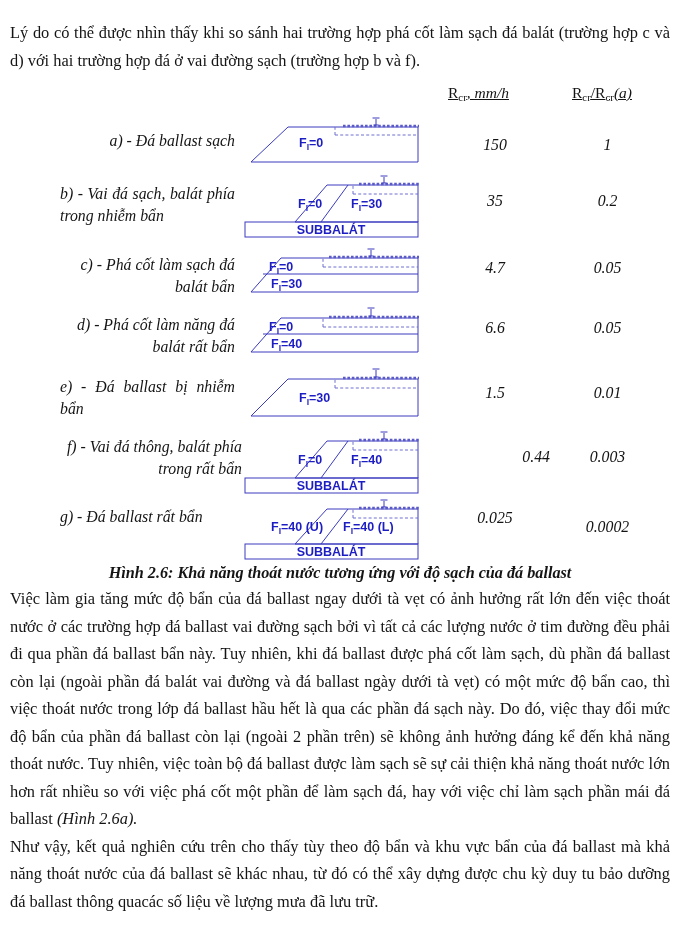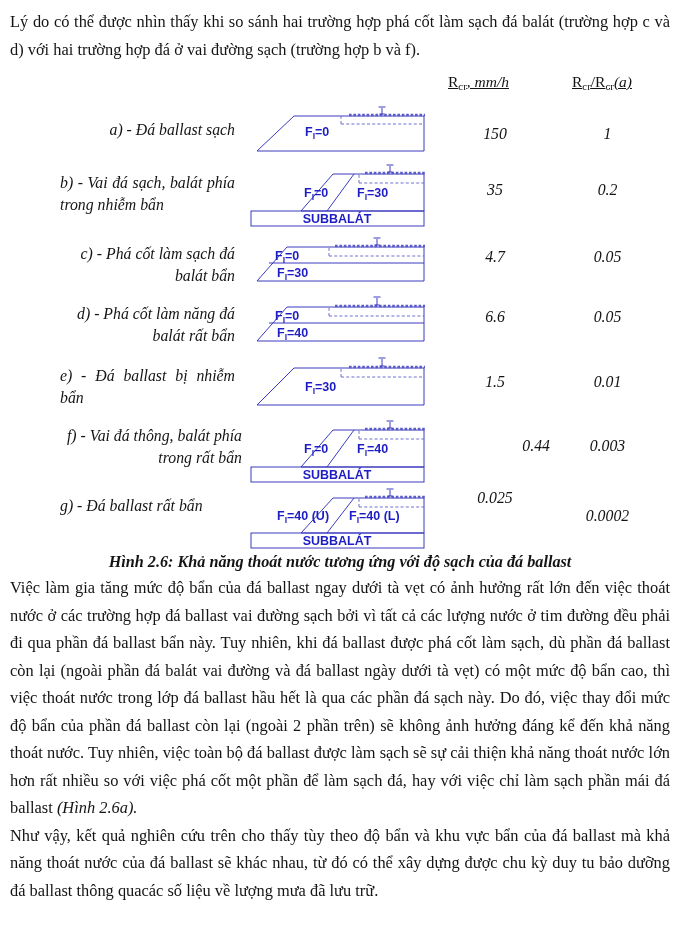--- a/index.html
+++ b/index.html
@@ -15,20 +15,21 @@
     color: #141414;
     overflow: hidden;
   }
 
   .page {
     position: relative;
     width: 680px;
     height: 823px;
     box-sizing: border-box;
     padding: 0 10px;
+    margin-top: 11px;
   }
 
   
   .para {
     font-size: 16.4px;
     line-height: 27.5px;
     text-align: justify;
     text-justify: inter-word;
     margin: 0;
   }
@@ -75,21 +76,21 @@
     width: 175px;
     font-style: italic;
     font-size: 15.8px;
     line-height: 22px;
     text-align: justify;
     text-justify: inter-word;
   }
   .row-label.nojust { text-align: right; }
   .row-fig {
     position: absolute;
-    left: 239px;
+    left: 233px;
     top: 0;
   }
   .row-v1, .row-v2 {
     position: absolute;
     font-style: italic;
     font-size: 15.8px;
     text-align: center;
     white-space: nowrap;
   }
   .row-v1 { left: 430px; width: 110px; }
@@ -248,21 +249,21 @@
           <path class="dg-dash" d="M 110 20 L 175 20"></path>
           <path class="dg-dash" d="M 110 20 L 110 11"></path>
           <line class="dg-sleeper" x1="116" y1="10" x2="176" y2="10"></line>
           <path class="dg-line" d="M 141 9 L 141 3 M 137.5 2 L 144.5 2 M 138.5 9 L 143.5 9"></path>
           <rect class="dg-line" x="2" y="46" width="173" height="15"></rect>
           <text class="dg-txt" x="28" y="33"><tspan>F</tspan><tspan class="dg-txt-sub" dy="3">I</tspan><tspan dy="-3">=40 (U)</tspan></text>
           <text class="dg-txt" x="100" y="33"><tspan>F</tspan><tspan class="dg-txt-sub" dy="3">I</tspan><tspan dy="-3">=40 (L)</tspan></text>
           <text class="dg-txt" x="88" y="58" text-anchor="middle">SUBBALÁT</text>
         </svg>
       </div>
-      <div class="row-v1" style="top:4px;">0.025</div>
+      <div class="row-v1" style="top:13px;">0.025</div>
       <div class="row-v2" style="top:22px;">0.0002</div>
     </div>
 
   </div>
 
   <div class="caption">Hình 2.6: Khả năng thoát nước tương ứng với độ sạch của đá ballast</div>
 
   <p class="para"><span>Việc làm gia tăng mức độ bẩn của đá ballast ngay dưới tà vẹt có ảnh hưởng rất lớn đến việc thoát nước ở các trường hợp đá ballast vai đường sạch bởi vì tất cả các lượng nước ở tim đường đều phải đi qua phần đá ballast bẩn này. Tuy nhiên, khi đá ballast được phá cốt làm sạch, dù phần đá ballast còn lại (ngoài phần đá balát vai đường và đá ballast ngày dưới tà vẹt) có một mức độ bẩn cao, thì việc thoát nước trong lớp đá ballast hầu hết là qua các phần đá sạch này. Do đó, việc thay đổi mức độ bẩn của phần đá ballast còn lại (ngoài 2 phần trên) sẽ không ảnh hưởng đáng kể đến khả năng thoát nước. Tuy nhiên, việc toàn bộ đá ballast được làm sạch sẽ sự cải thiện khả năng thoát nước lớn hơn rất nhiều so với việc phá cốt một phần để làm sạch đá, hay với việc chỉ làm sạch phần mái đá ballast </span><span class="it">(Hình 2.6a).</span></p>
 
   <p class="para">Như vậy, kết quả nghiên cứu trên cho thấy tùy theo độ bẩn và khu vực bẩn của đá ballast mà khả năng thoát nước của đá ballast sẽ khác nhau, từ đó có thể xây dựng được chu kỳ duy tu bảo dưỡng đá ballast thông quacác số liệu về lượng mưa đã lưu trữ.</p>

